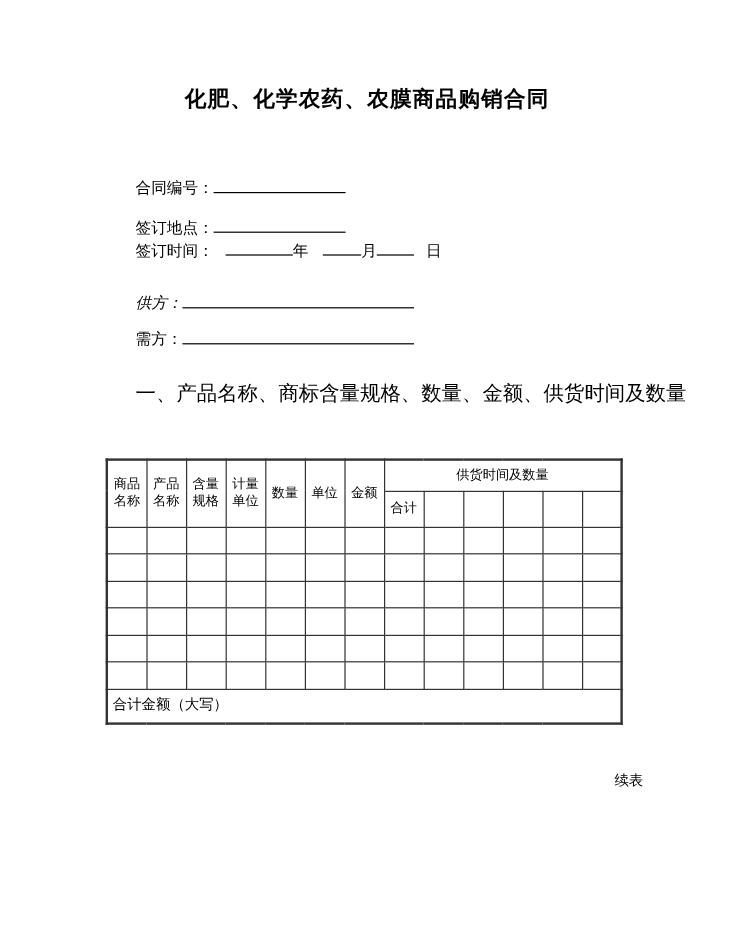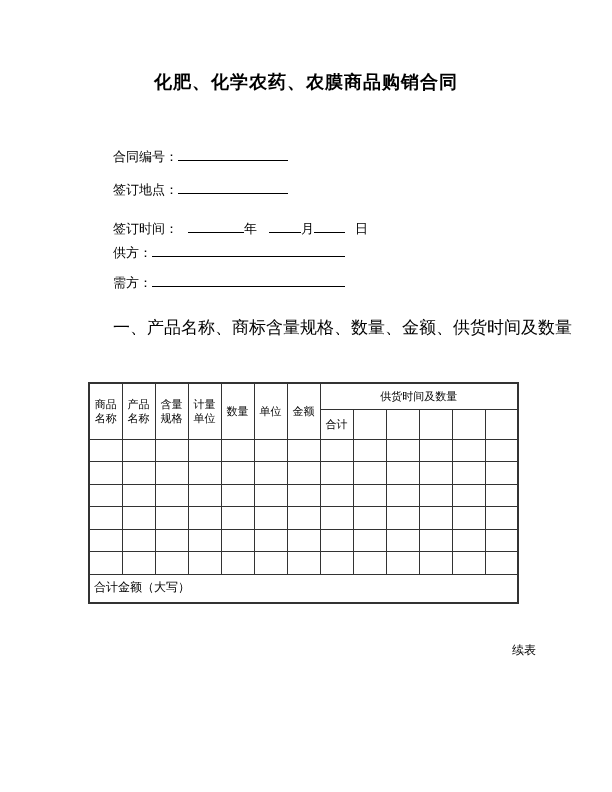--- a/index.html
+++ b/index.html
@@ -73,25 +73,25 @@
   <div class="doc-title">化肥、化学农药、农膜商品购销合同</div>
 
   <div class="field" style="top:148px;">
     <span>合同编号：</span><span class="fill w110"></span>
   </div>
 
   <div class="field" style="top:181px;">
     <span>签订地点：</span><span class="fill w110"></span>
   </div>
 
-  <div class="field" style="top:220px;">
+  <div class="field" style="top:200px;">
     <span>签订时间：</span><span class="fill w56"></span><span>年</span><span class="fill w32"></span><span>月</span><span class="fill w31"></span><span class="day-gap">日</span>
   </div>
 
-  <div class="field" style="top:244px;">
+  <div class="field" style="top:244px;font-style:italic;">
     <span>供方：</span><span class="fill w193"></span>
   </div>
 
   <div class="field" style="top:274px;">
     <span>需方：</span><span class="fill w193"></span>
   </div>
 
   <div class="section-heading">一、产品名称、商标含量规格、数量、金额、供货时间及数量</div>
 
   <table class="goods-table">

